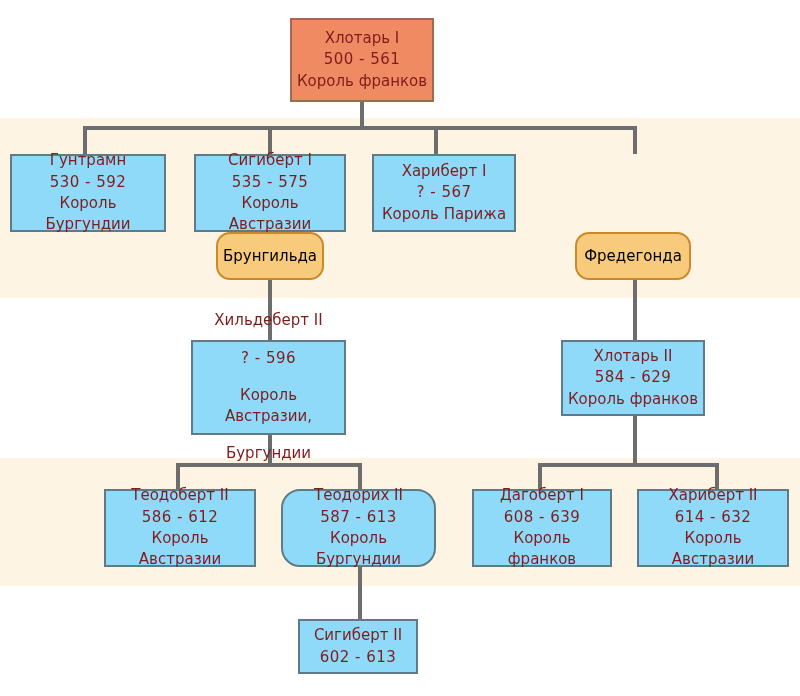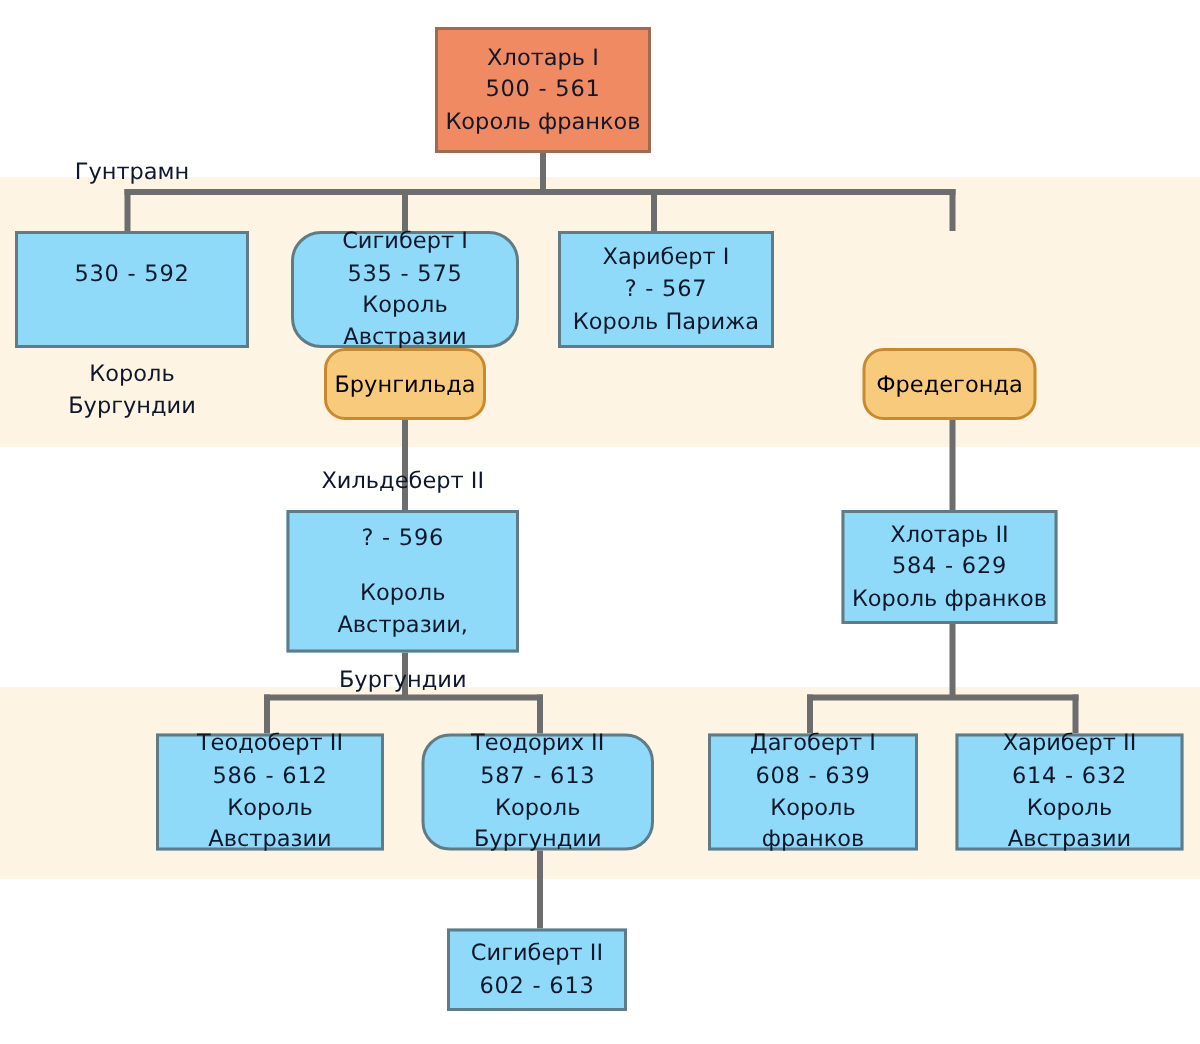--- a/index.html
+++ b/index.html
@@ -31,21 +31,21 @@
   .node {
     position: absolute;
     box-sizing: border-box;
     border: 2px solid #5f7b86;
     background: #8fdaf8;
     display: flex;
     flex-direction: column;
     align-items: center;
     justify-content: center;
     text-align: center;
-    color: #0f172a;
+    color: #7f1d1d;
     font-size: 15px;
     line-height: 1.42;
   }
   .node.root {
     background: #f08a62;
     border-color: #9d6a52;
   }
   .node .nm { white-space: nowrap; }
   .node .yr { white-space: nowrap; letter-spacing: 0.5px; }
   .node .ti { padding: 0 3px; }
@@ -94,27 +94,27 @@
   <div class="line v" style="left:715px; top:463px; height:26px;"></div>
 
   <div class="line v" style="left:358px; top:567px; height:52px;"></div>
 
   <div class="node root" style="left:290px; top:18px; width:144px; height:84px;">
     <div class="nm">Хлотарь I</div>
     <div class="yr">500 -   561</div>
     <div class="ti">Король франков</div>
   </div>
 
-  <div class="node" style="left:10px; top:154px; width:156px; height:78px;gap:46px;">
+  <div class="node" style="left:10px; top:154px; width:156px; height:78px;">
     <div class="nm">Гунтрамн</div>
     <div class="yr">530 -   592</div>
     <div class="ti">Король Бургундии</div>
   </div>
 
-  <div class="node" style="left:194px; top:154px; width:152px; height:78px;border-radius:20px;">
+  <div class="node" style="left:194px; top:154px; width:152px; height:78px;">
     <div class="nm">Сигиберт I</div>
     <div class="yr">535 -   575</div>
     <div class="ti">Король Австразии</div>
   </div>
   <div class="spouse" style="left:216px; top:232px; width:108px; height:48px;">
     <span>Брунгильда</span>
   </div>
 
   <div class="node" style="left:372px; top:154px; width:144px; height:78px;">
     <div class="nm">Хариберт I</div>

